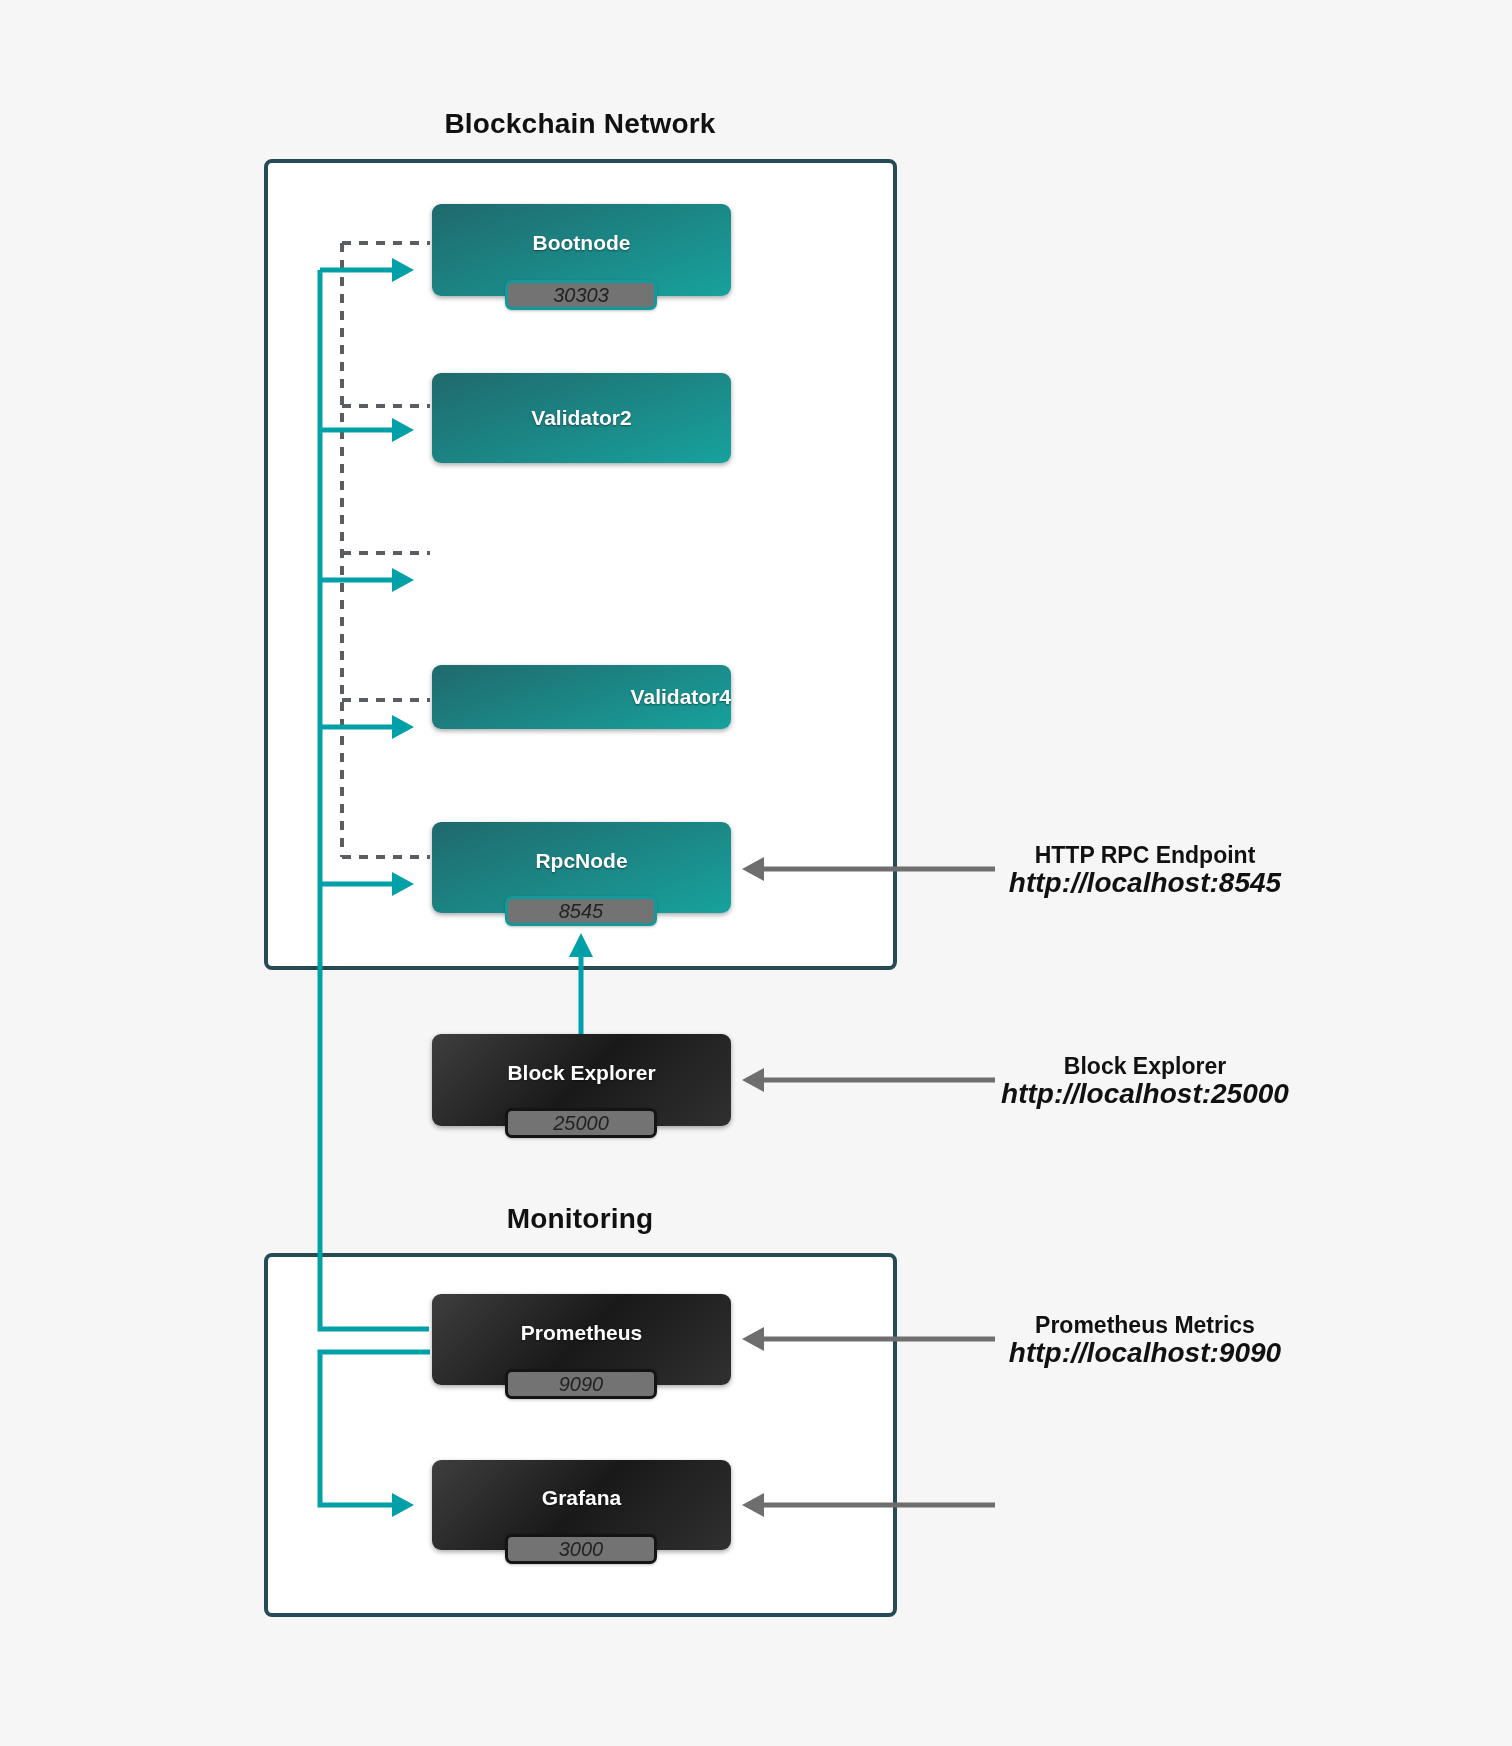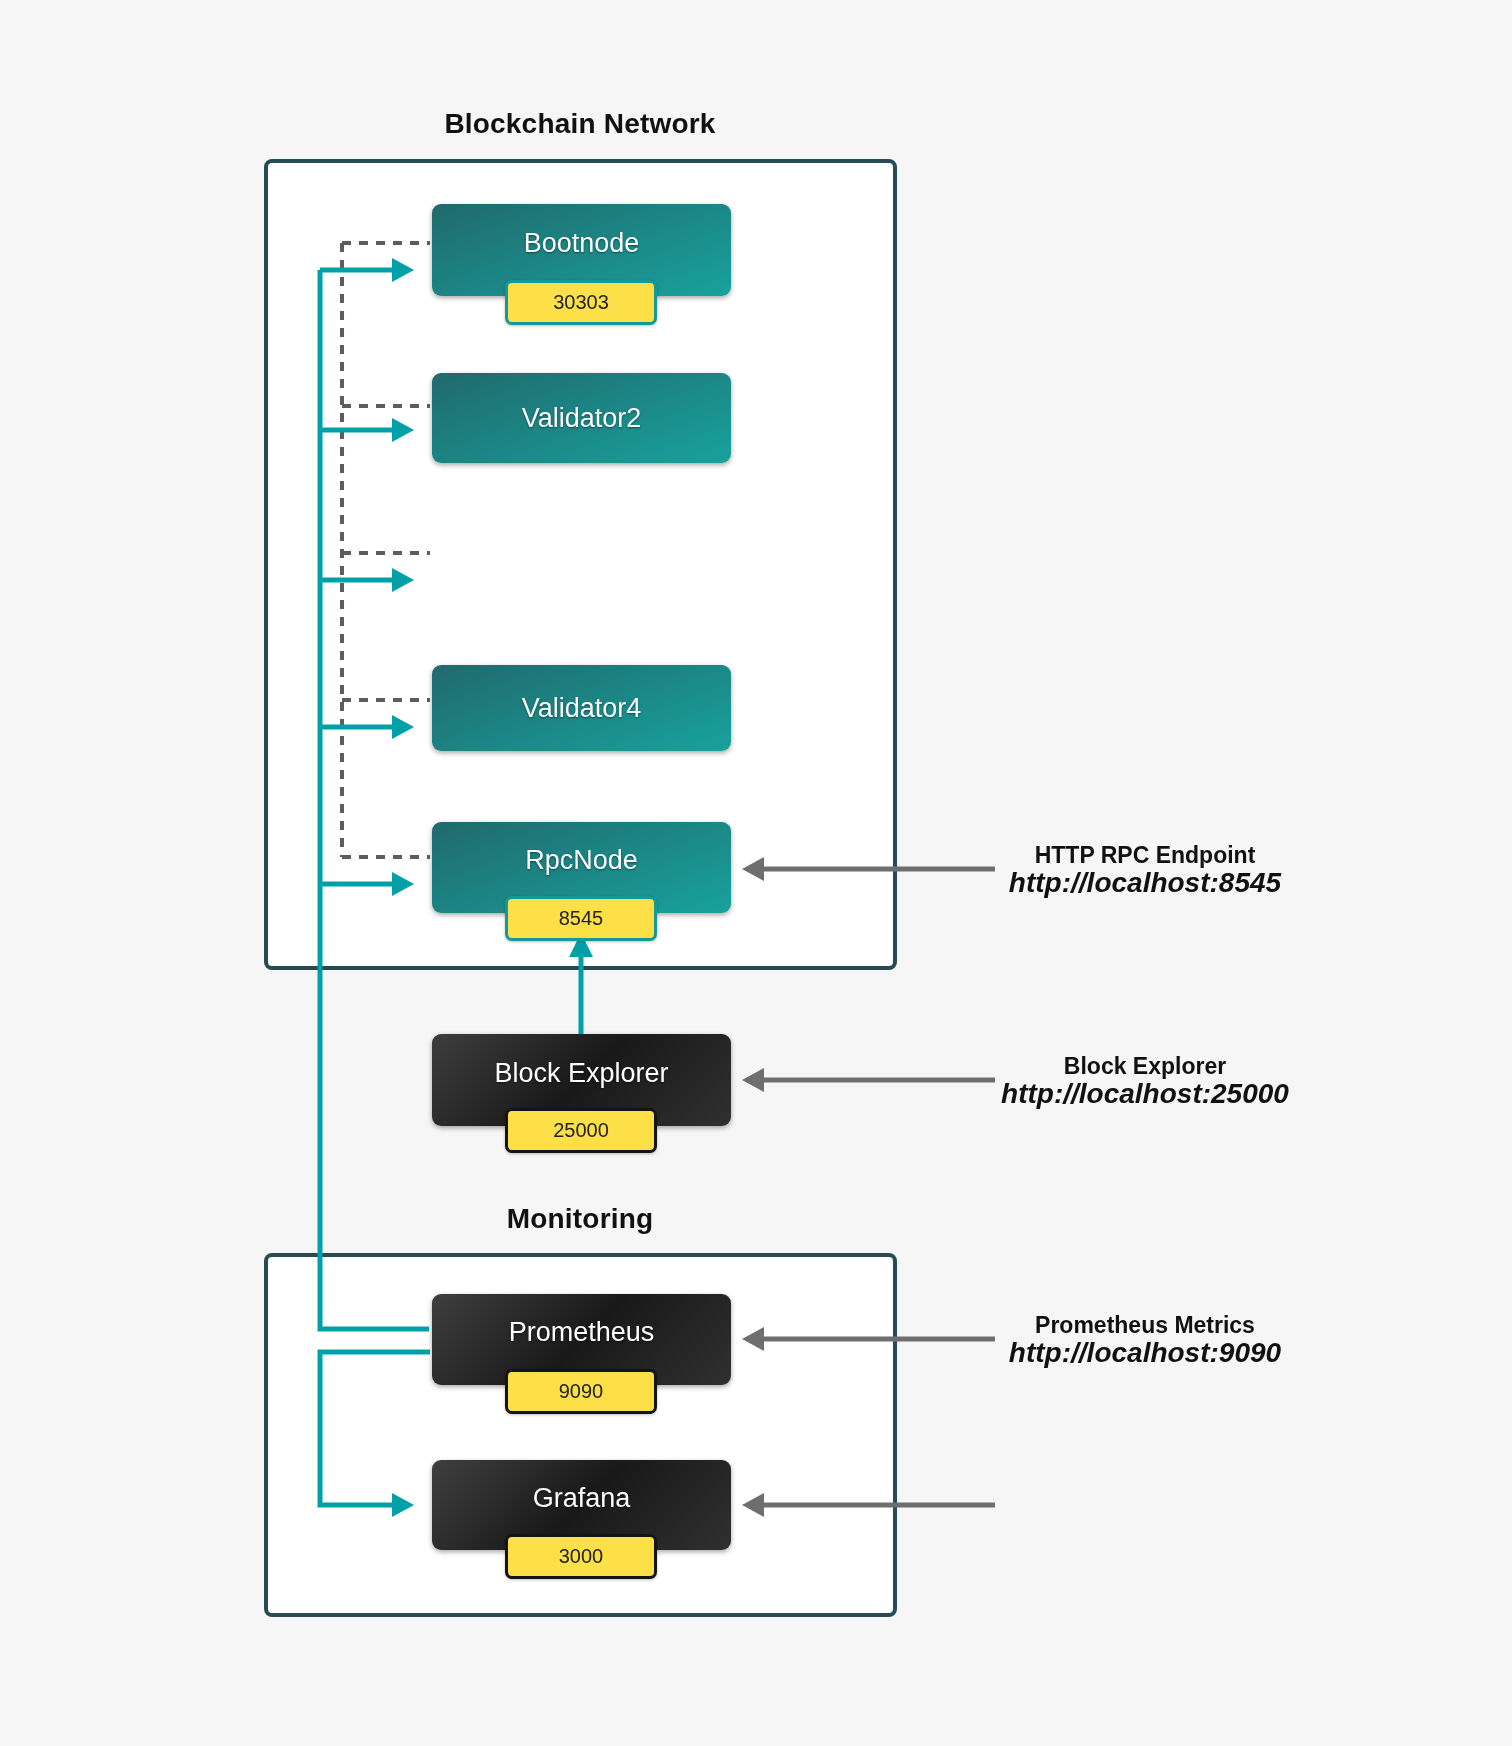--- a/index.html
+++ b/index.html
@@ -11,25 +11,25 @@
   }
   html,body{margin:0;padding:0;}
   body{background:var(--bg);font-family:"Liberation Sans","DejaVu Sans",sans-serif;}
   .canvas{position:relative;width:1512px;height:1746px;background:var(--bg);overflow:hidden;}
   .subgraph{position:absolute;background:#ffffff;border:4px solid var(--container_border);border-radius:8px;box-sizing:border-box;}
   .sg-title{position:absolute;width:300px;text-align:center;font-size:28px;font-weight:bold;color:var(--text_dark);letter-spacing:0.2px;}
   .node{position:absolute;width:299px;border-radius:9px;display:flex;align-items:center;justify-content:center;
         box-shadow:0 2px 5px rgba(0,0,0,0.35);}
   .node.teal{background:linear-gradient(160deg,var(--teal_dark) 0%,var(--teal_bright) 100%);}
   .node.dark{background:linear-gradient(135deg,var(--dark_hi) 0%,var(--dark_lo) 50%,var(--dark_mid) 100%);}
-  .node .label{color:var(--node_text);font-size:27px;font-weight:normal;text-shadow:0 1px 2px rgba(0,0,0,0.45);}
+  .node .label{color:var(--node_text);font-size:21px;font-weight:bold;text-shadow:0 1px 2px rgba(0,0,0,0.45);}
   .node.has-badge .label{padding-bottom:14px;}
-  .badge{position:absolute;left:505px;width:152px;height:45px;background:#fde047;border-radius:7px;
+  .badge{position:absolute;left:505px;width:152px;height:30px;background:#737373;border-radius:7px;
          box-sizing:border-box;display:flex;align-items:center;justify-content:center;
-         font-size:20px;color:#222;box-shadow:0 1px 3px rgba(0,0,0,0.25);z-index:6;}
+         font-size:20px;color:#222;box-shadow:0 1px 3px rgba(0,0,0,0.25);z-index:6;font-style:italic;}
   .badge.teal-b{border:3px solid var(--badge_border_teal);}
   .badge.dark-b{border:3px solid var(--badge_border_dark);}
   .annotation{position:absolute;left:995px;width:300px;text-align:center;color:var(--text_dark);z-index:7;}
   .annotation .a-title{font-size:23px;font-weight:bold;line-height:28px;}
   .annotation .a-url{font-size:28px;font-weight:bold;font-style:italic;line-height:28px;}
   svg.connectors{position:absolute;left:0;top:0;z-index:5;pointer-events:none;}
   .dashed{stroke:var(--dashed_line);stroke-width:4;fill:none;stroke-dasharray:9 8;}
   .tealln{stroke:var(--teal_line);stroke-width:5;fill:none;}
   .grayln{stroke:var(--gray_line);stroke-width:5;fill:none;}
   .tealhd{fill:var(--teal_line);}
@@ -86,21 +86,21 @@
   <div class="node teal has-badge" style="left:432px;top:204px;height:92px;">
     <span class="label">Bootnode</span>
   </div>
   <div class="badge teal-b" style="top:280px;">30303</div>
 
   <div class="node teal" style="left:432px;top:373px;height:90px;">
     <span class="label">Validator2</span>
   </div>
 
 
-  <div class="node teal" style="left:432px;top:665px;height:86px;">
+  <div class="node teal" style="left:432px;top:665px;height:64px;justify-content:flex-end;">
     <span class="label">Validator4</span>
   </div>
 
   <div class="node teal has-badge" style="left:432px;top:822px;height:91px;">
     <span class="label">RpcNode</span>
   </div>
   <div class="badge teal-b" style="top:896px;">8545</div>
 
   <div class="node dark has-badge" style="left:432px;top:1034px;height:92px;">
     <span class="label">Block Explorer</span>

